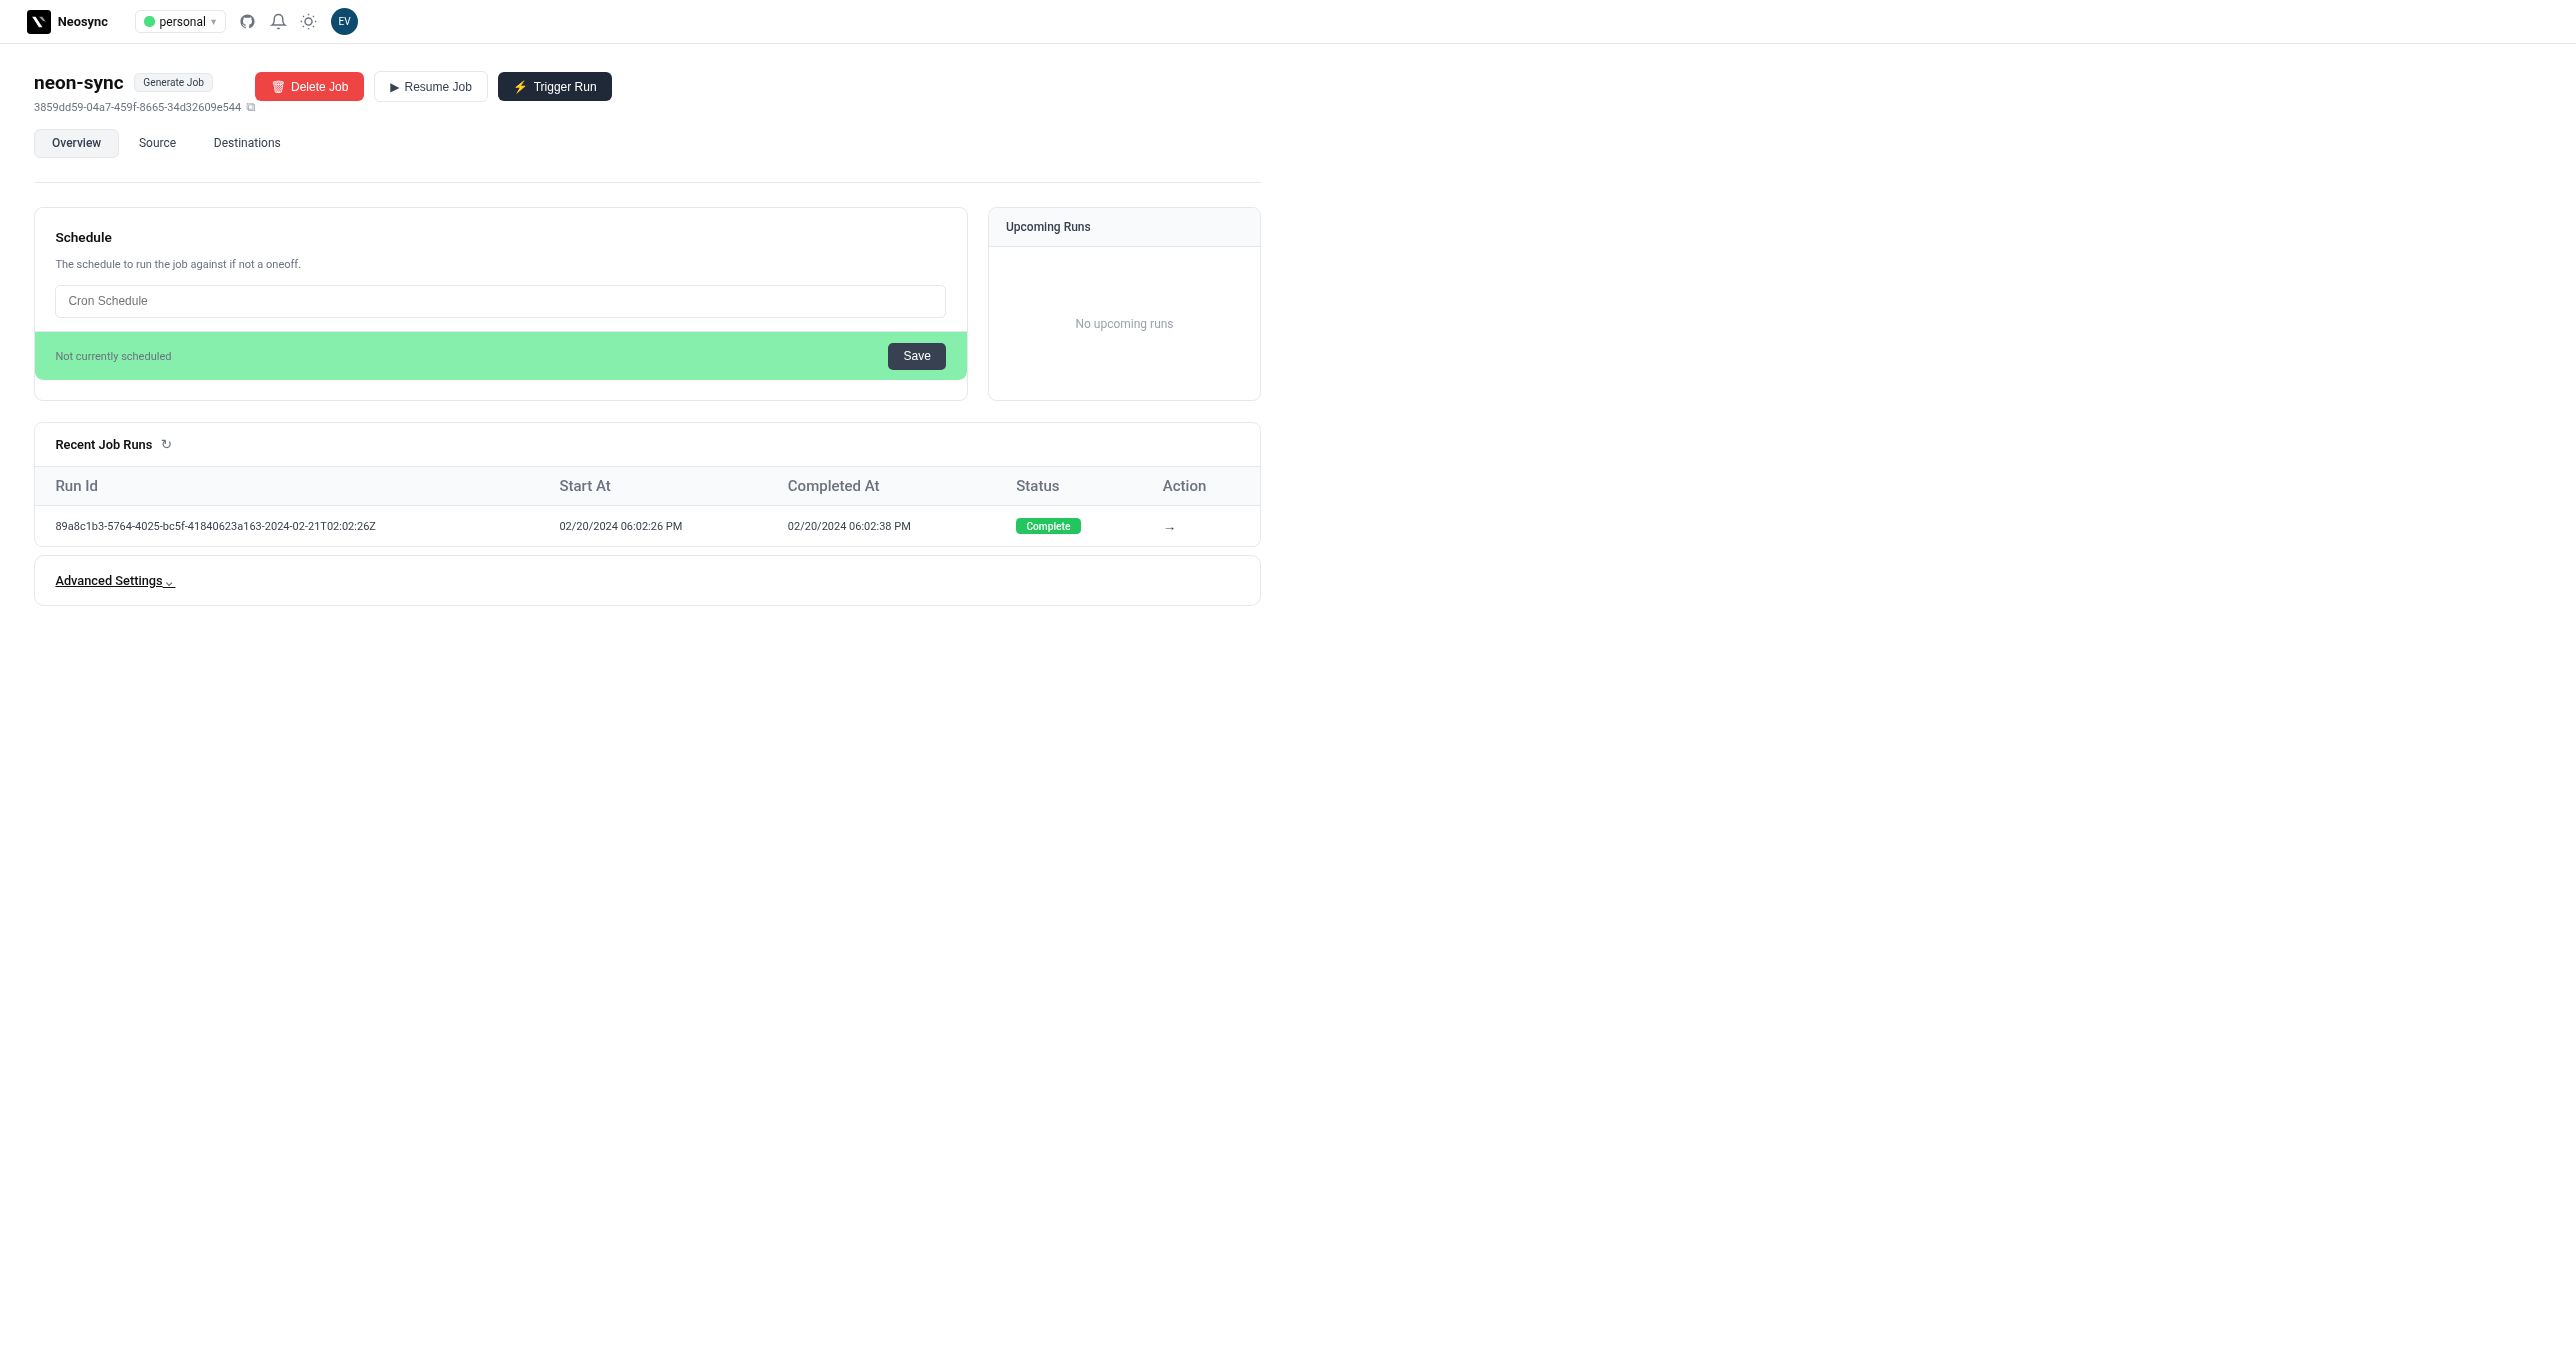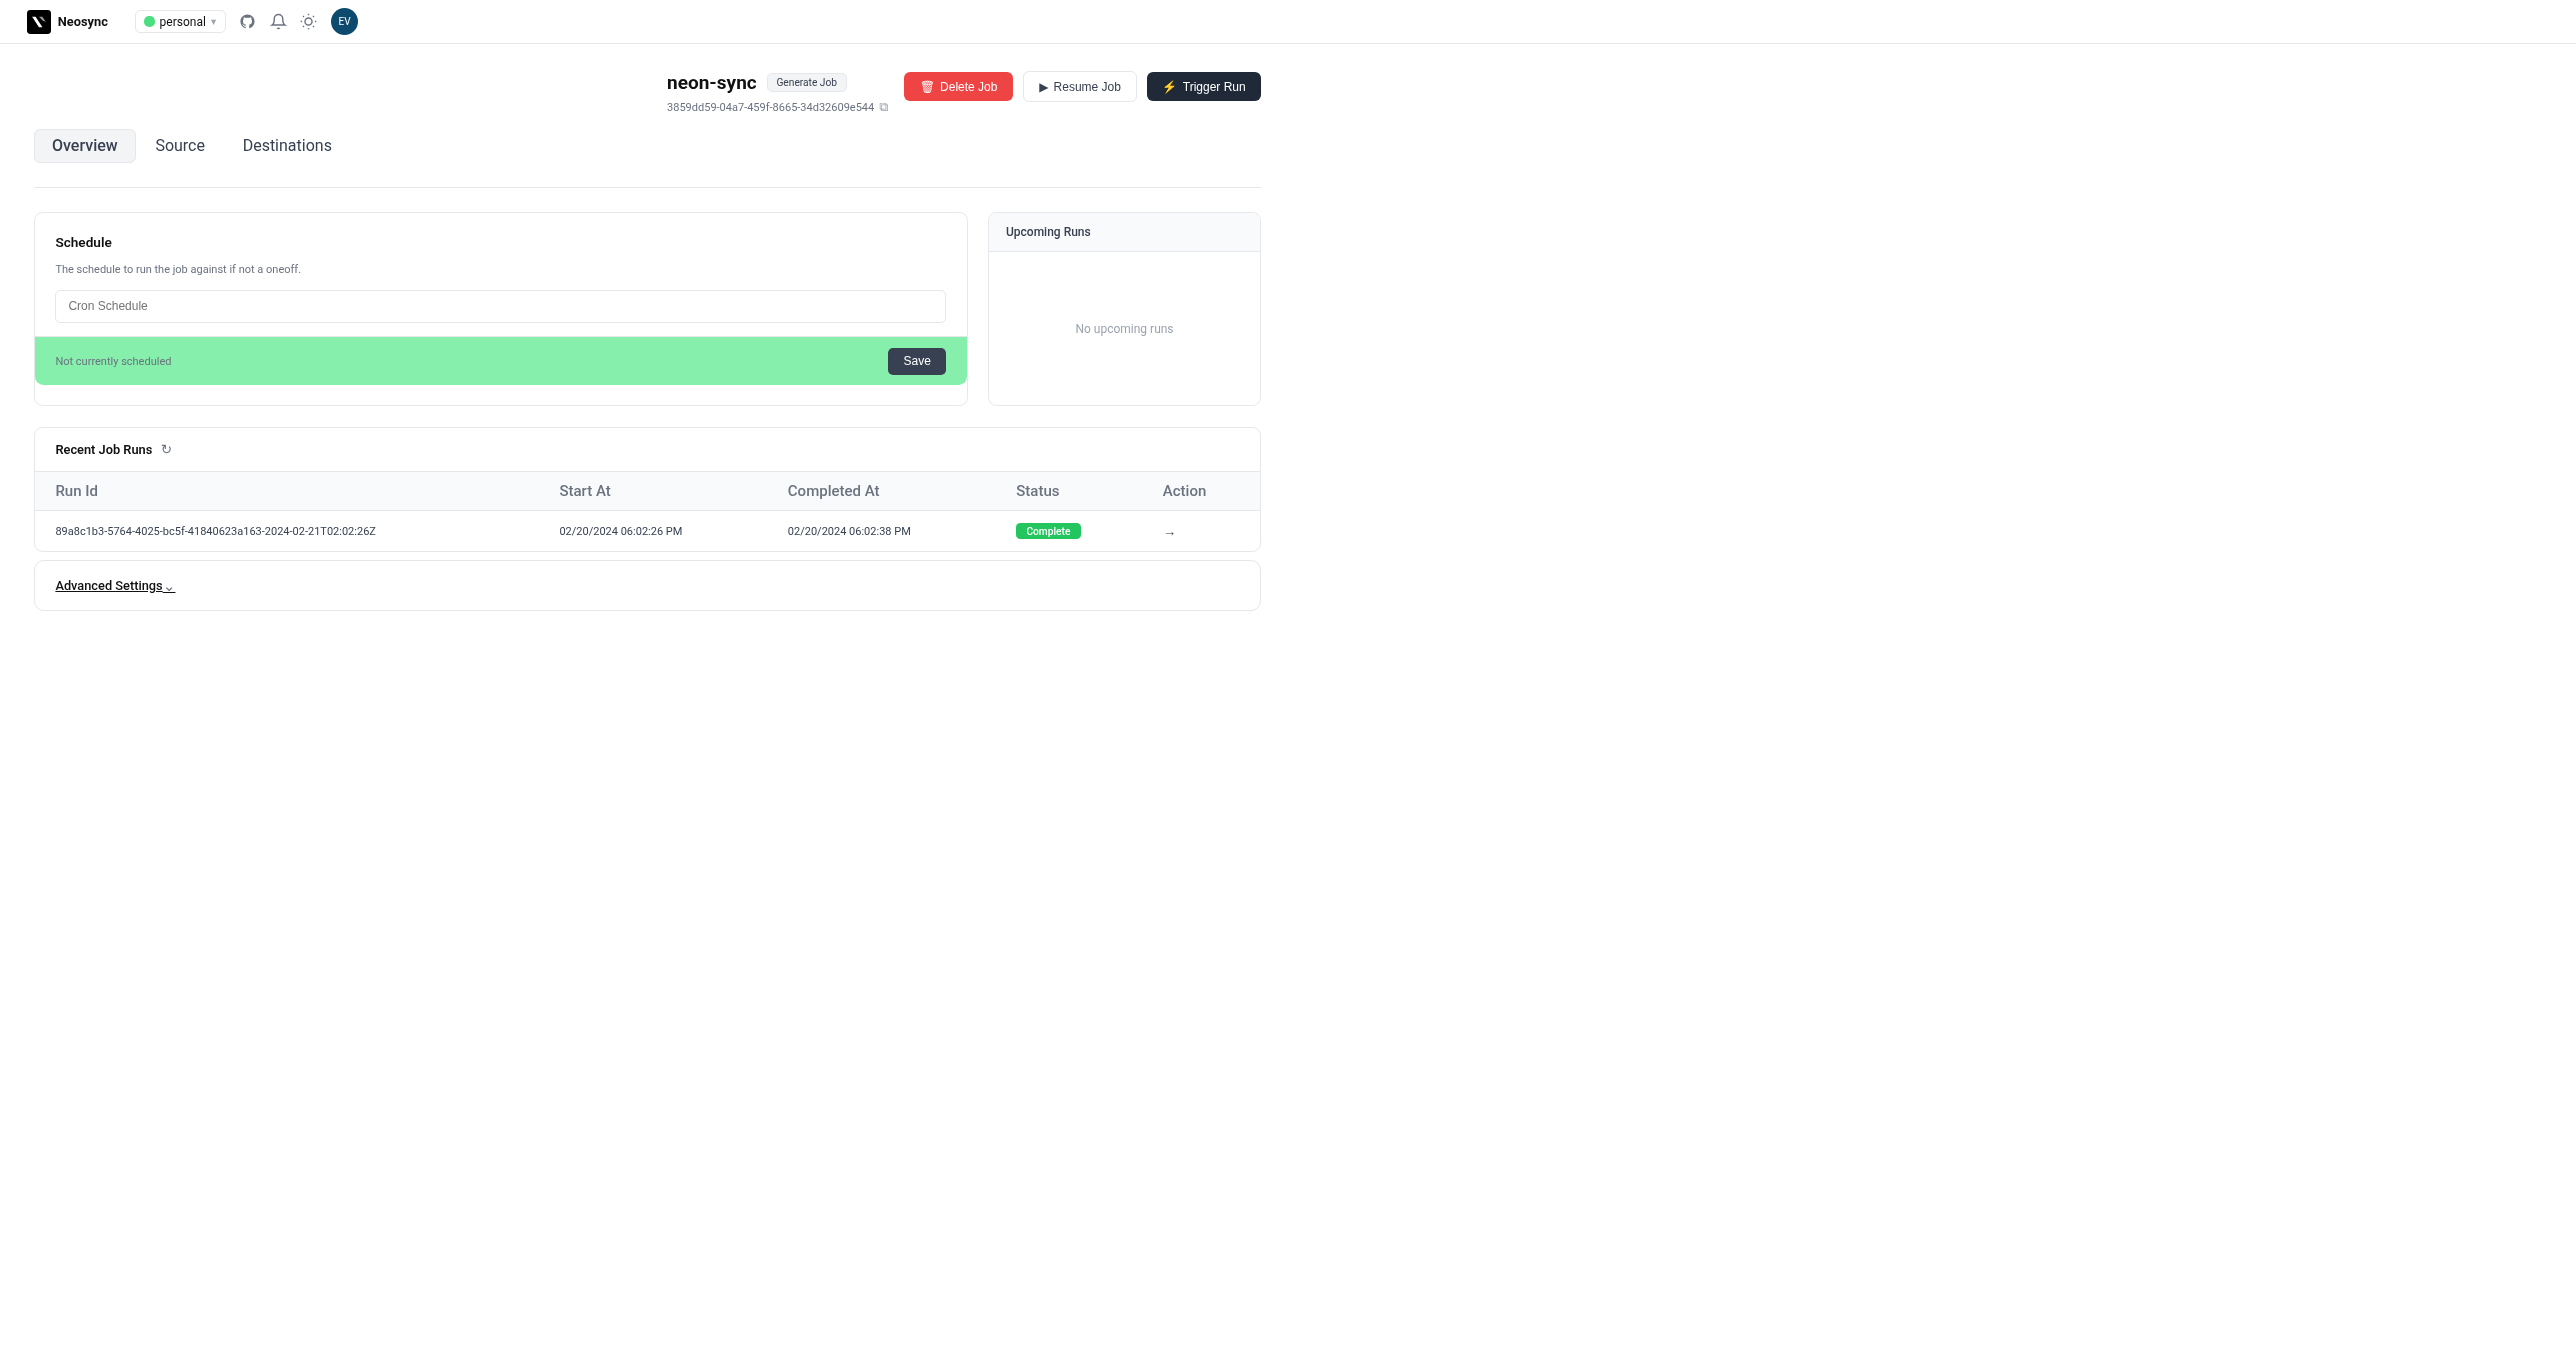--- a/index.html
+++ b/index.html
@@ -85,23 +85,22 @@
     
     .main {
       padding: 27px 34px;
       max-width: 1295px;
     }
 
     
     .job-header {
       display: flex;
       align-items: flex-start;
-      justify-content: flex-end;
+      justify-content: flex-start;
       margin-bottom: 13.6px;
-      gap: 16px;
     }
     .job-title-area {}
     .job-title-row {
       display: flex;
       align-items: center;
       gap: 10.2px;
       margin-bottom: 5.1px;
     }
     .job-title {
       font-size: 19px;
@@ -174,21 +173,21 @@
 
     
     .tabs {
       display: flex;
       gap: 1.7px;
       margin-bottom: 24px;
     }
     .tab {
       padding: 6.8px 17px;
       border-radius: 6px;
-      font-size: 16px;
+      font-size: 12px;
       cursor: pointer;
       border: 0.9px solid transparent;
       color: #374151;
     }
     .tab.active {
       background: #f3f4f6;
       border-color: #e5e7eb;
       font-weight: 500;
     }
 

